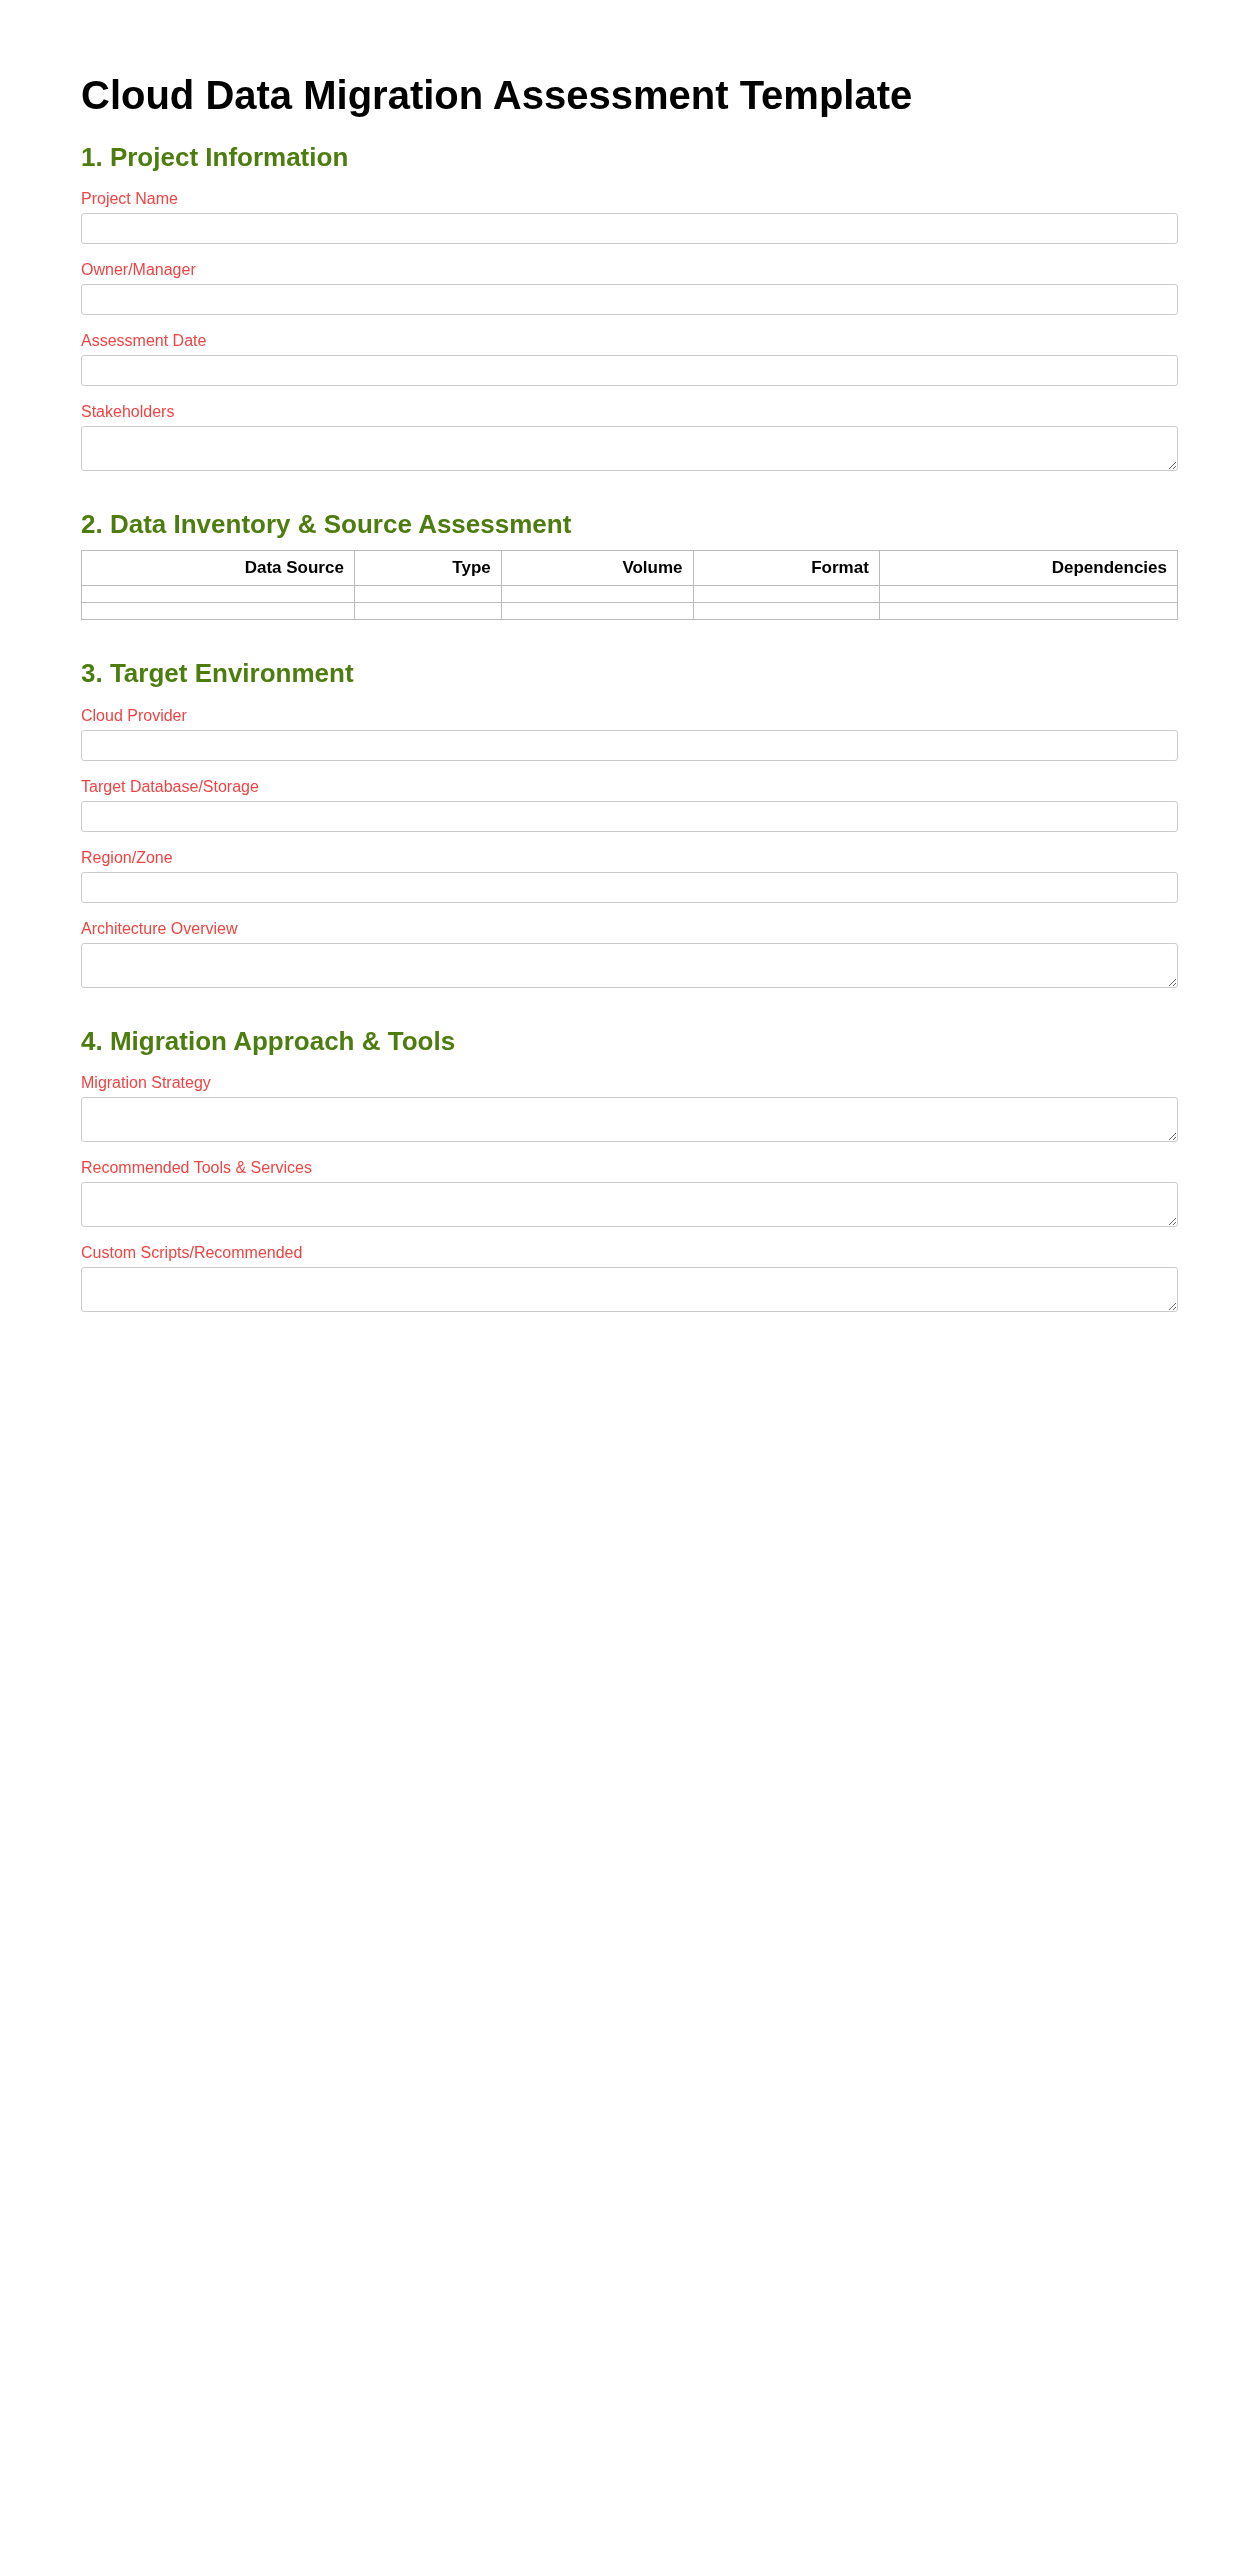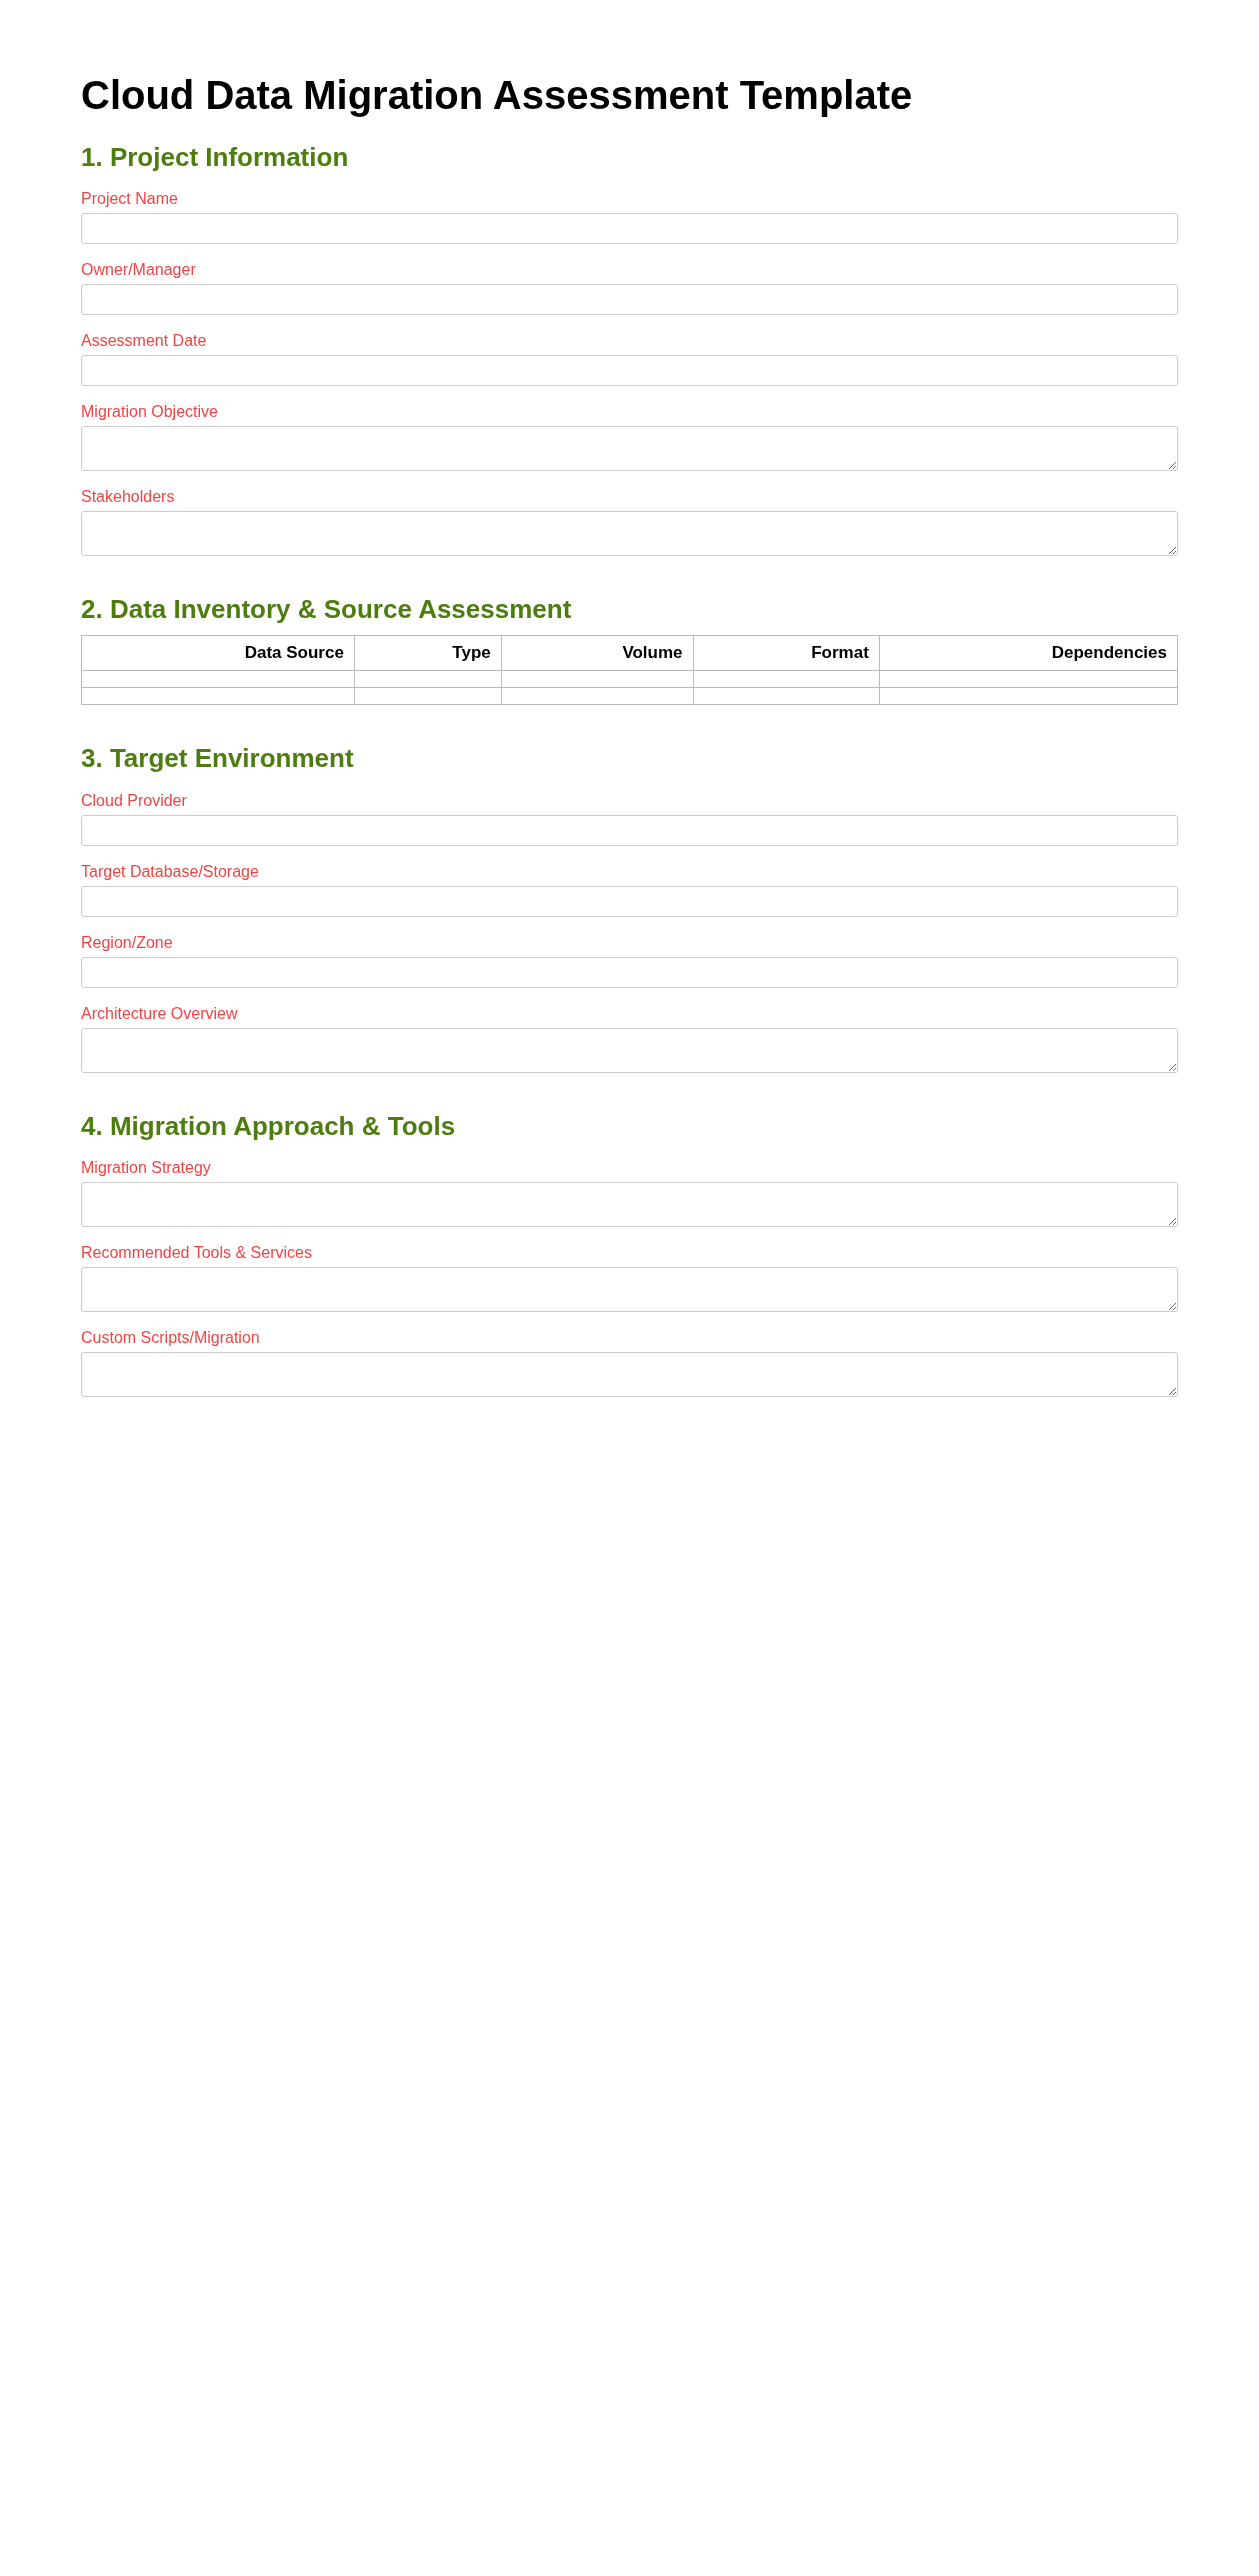--- a/index.html
+++ b/index.html
@@ -108,24 +108,20 @@
     <div class="field">
       <label>Owner/Manager</label>
       <input type="text" class="text-input" aria-label="Owner/Manager" style="">
     </div>
 
     <div class="field">
       <label>Assessment Date</label>
       <input type="text" class="text-input" aria-label="Assessment Date" style="">
     </div>
 
-    <div class="field">
-      <label>Migration Objective</label>
-      <textarea class="textarea-input" aria-label="Migration Objective" style=""></textarea>
-    </div>
 
     <div class="field">
       <label>Stakeholders</label>
       <textarea class="textarea-input" aria-label="Stakeholders" style=""></textarea>
     </div>
   </section>
 
   <section>
     <h2>2. Data Inventory &amp; Source Assessment</h2>
 
@@ -196,19 +192,19 @@
       <label>Migration Strategy</label>
       <textarea class="textarea-input" aria-label="Migration Strategy" style=""></textarea>
     </div>
 
     <div class="field">
       <label>Recommended Tools &amp; Services</label>
       <textarea class="textarea-input" aria-label="Recommended Tools &amp; Services" style=""></textarea>
     </div>
 
     <div class="field">
-      <label>Custom Scripts/Migration</label>
+      <label>Custom Scripts/Recommended</label>
       <textarea class="textarea-input" aria-label="Custom Scripts/Automation" style=""></textarea>
     </div>
   </section>
 
 </div>
 
 
 </body></html>

